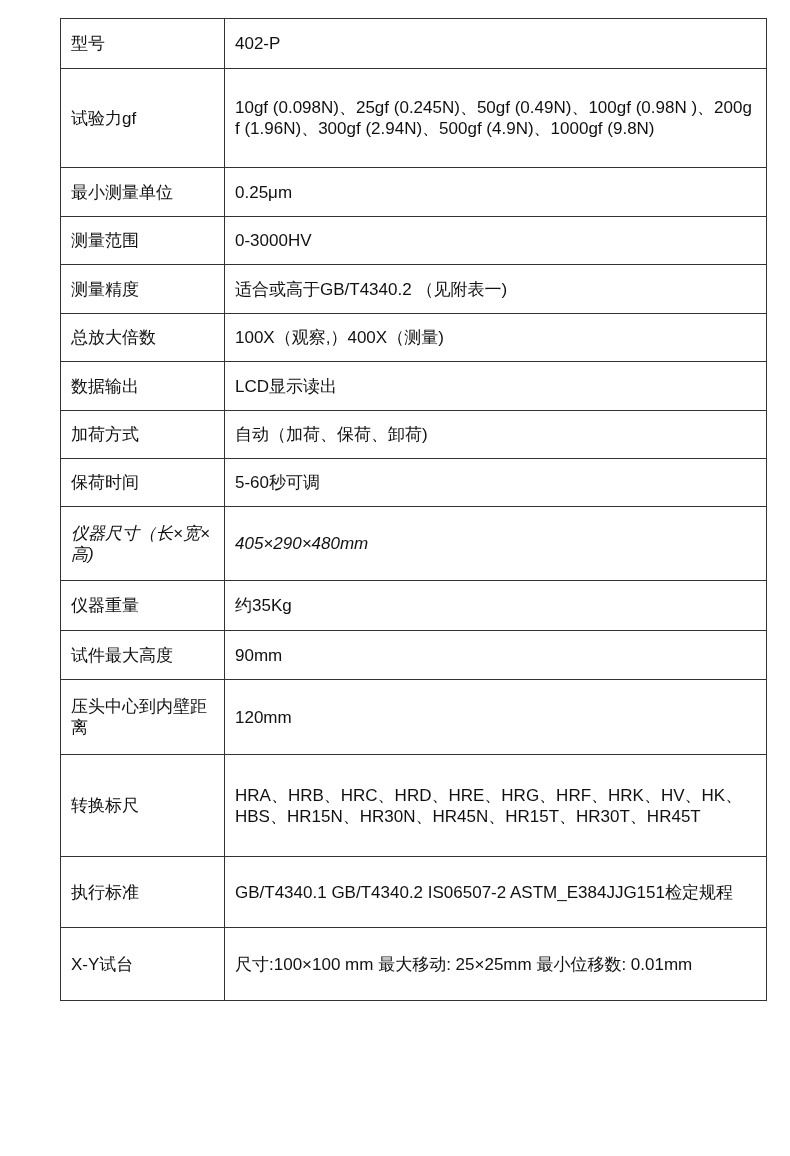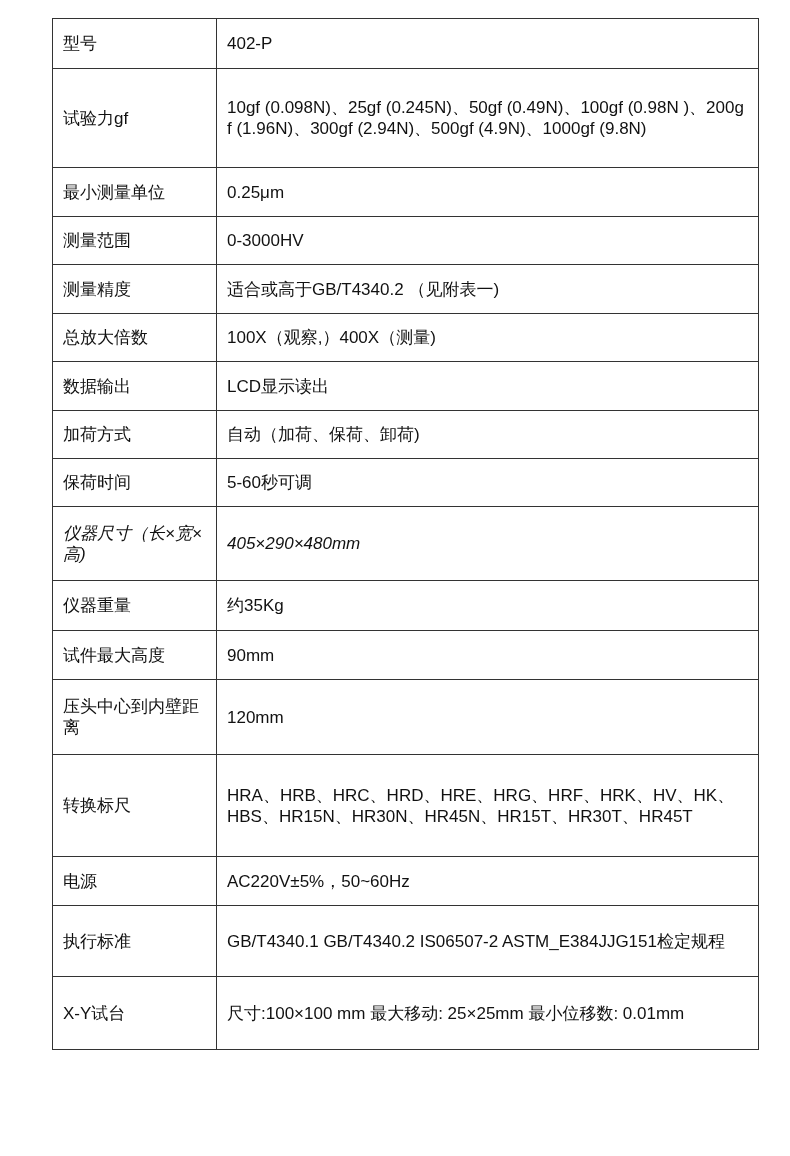--- a/index.html
+++ b/index.html
@@ -1,17 +1,17 @@
 <!DOCTYPE html>
 <html><head>
 <meta charset="utf-8">
 <style>
   html,body{margin:0;padding:0;background:#ffffff;}
   body{width:790px;height:1156px;position:relative;font-family:"Liberation Sans","DejaVu Sans",sans-serif;color:#111;}
-  table.spec{position:absolute;left:52px;top:18px;width:707px;border-collapse:collapse;table-layout:fixed;}
+  table.spec{position:absolute;left:60px;top:18px;width:707px;border-collapse:collapse;table-layout:fixed;}
   table.spec td{border:1.5px solid #333;font-size:17px;line-height:21px;padding:0 10px;vertical-align:middle;word-break:break-all;}
   table.spec td.k{width:143px;}
   table.spec td.v{padding-right:14px;}
 </style>
 </head>
 <body>
 
 <table class="spec">
   <tbody id="spec-body">
       <tr style="height: 50px;">
@@ -63,24 +63,20 @@
     <td class="v">90mm</td>
   </tr>
       <tr style="height: 75px;">
     <td class="k">压头中心到内壁距离</td>
     <td class="v">120mm</td>
   </tr>
       <tr style="height: 102px;">
     <td class="k">转换标尺</td>
     <td class="v">HRA、HRB、HRC、HRD、HRE、HRG、HRF、HRK、HV、HK、HBS、HR15N、HR30N、HR45N、HR15T、HR30T、HR45T</td>
   </tr>
-      <tr style="height: 49px;">
-    <td class="k">电源</td>
-    <td class="v">AC220V±5%，50~60Hz</td>
-  </tr>
       <tr style="height: 71px;">
     <td class="k">执行标准</td>
     <td class="v">GB/T4340.1 GB/T4340.2 IS06507-2 ASTM_E384JJG151检定规程</td>
   </tr>
       <tr style="height: 73px;">
     <td class="k">X-Y试台</td>
     <td class="v">尺寸:100×100 mm 最大移动: 25×25mm 最小位移数: 0.01mm</td>
   </tr>
     </tbody>
 </table>

